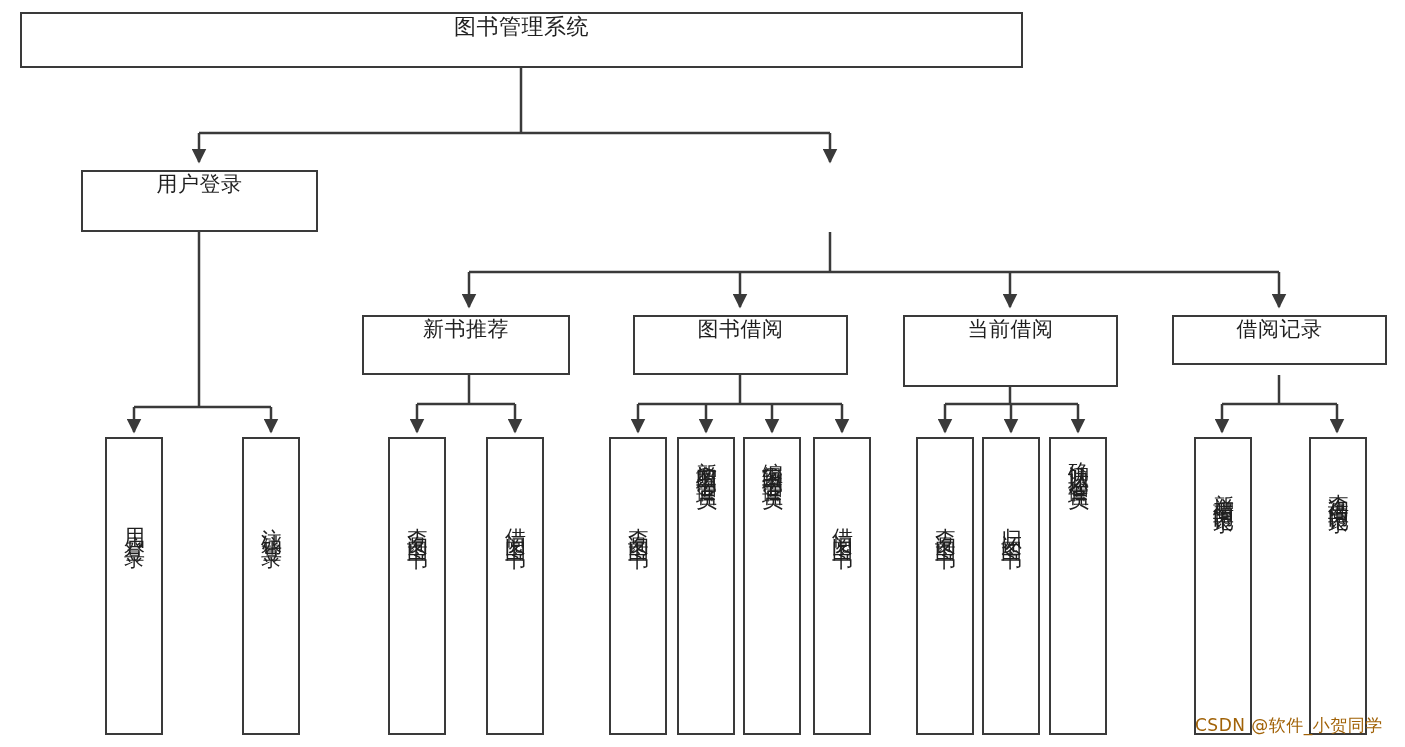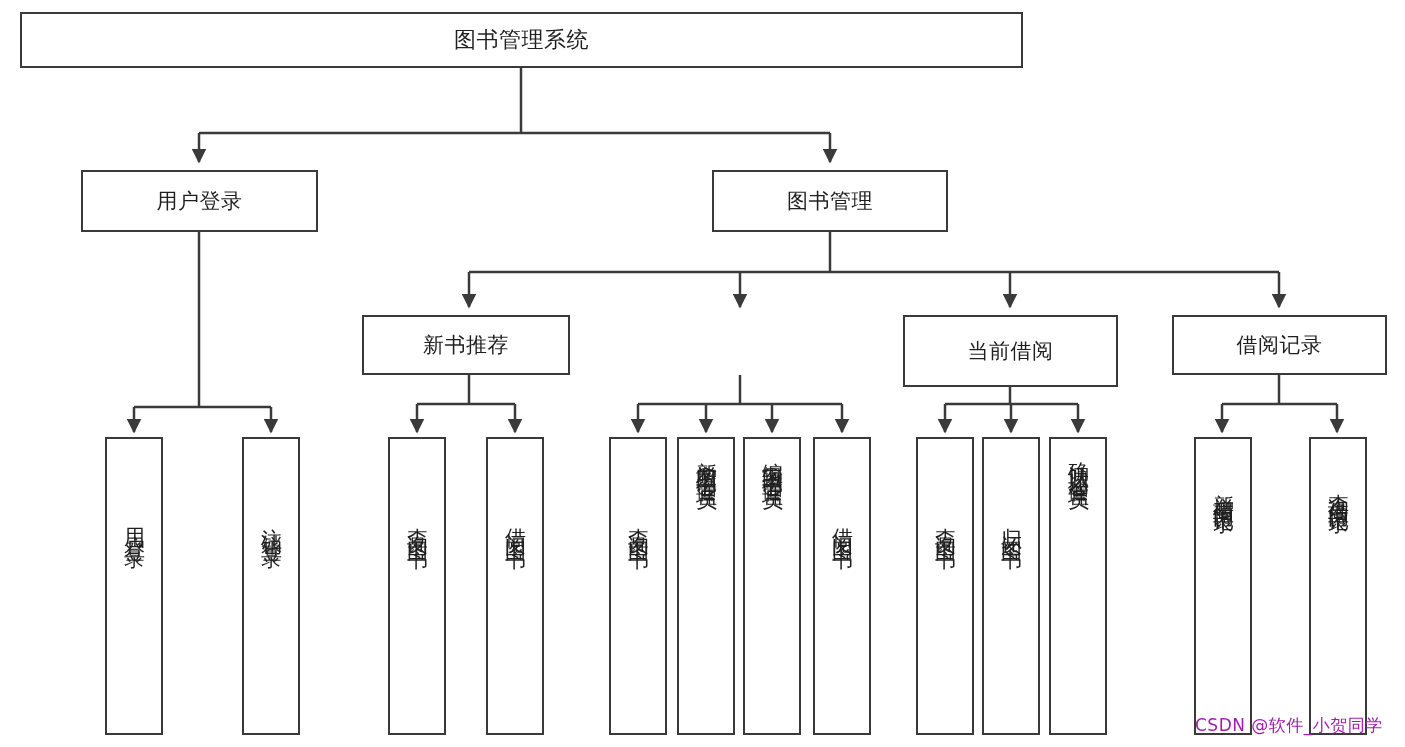--- a/index.html
+++ b/index.html
@@ -24,21 +24,20 @@
     width: 1405px;
     height: 747px;
     pointer-events: none;
   }
   .node {
     position: absolute;
     box-sizing: border-box;
     background: #ffffff;
     border: 2.5px solid #3a3a3a;
     display: flex;
-    align-items: center;
     justify-content: center;
     color: #222222;
   }
   .node .label {
     text-align: center;
     line-height: 1.18;
     color: #1f1f1f;
   }
   
   .node.horiz .label {
@@ -61,21 +60,21 @@
     line-height: 1.0;
     letter-spacing: 7px;
     white-space: nowrap;
   }
   .node.vert.tall .label {
     letter-spacing: 4px;
   }
   .watermark {
     position: absolute;
     font-size: 17px;
-    color: #a21caf;
+    color: #a16207;
     white-space: nowrap;
     letter-spacing: 0.5px;
   }
 </style>
 </head>
 <body>
 
 <div id="canvas">
 
   <svg id="wires" viewBox="0 0 1405 747" xmlns="http://www.w3.org/2000/svg">
@@ -129,34 +128,34 @@
   </svg>
 
   <div class="node horiz root" style="left:20px; top:12px; width:1003px; height:56px;">
     <span class="label">图书管理系统</span>
   </div>
 
   <div class="node horiz" style="left:81px; top:170px; width:237px; height:62px;">
     <span class="label">用户登录</span>
   </div>
 
-  <div class="node horiz" style="left:712px; top:170px; width:236px; height:62px;">
-    <span class="label">图书管理</span>
-  </div>
 
   <div class="node horiz" style="left:362px; top:315px; width:208px; height:60px;">
     <span class="label">新书推荐</span>
   </div>
 
+  <div class="node horiz" style="left:633px; top:315px; width:215px; height:60px;">
+    <span class="label">图书借阅</span>
+  </div>
 
   <div class="node horiz" style="left:903px; top:315px; width:215px; height:72px;">
     <span class="label">当前借阅</span>
   </div>
 
-  <div class="node horiz" style="left:1172px; top:315px; width:215px; height:60px;">
+  <div class="node horiz" style="left:1172px; top:315px; width:215px; height:50px;">
     <span class="label">借阅记录</span>
   </div>
 
   <div class="node vert" style="left:105px; top:437px; width:58px; height:298px; padding-top:72px;">
     <span class="label">用户登录</span>
   </div>
 
   <div class="node vert" style="left:242px; top:437px; width:58px; height:298px; padding-top:72px;">
     <span class="label">注销登录</span>
   </div>

